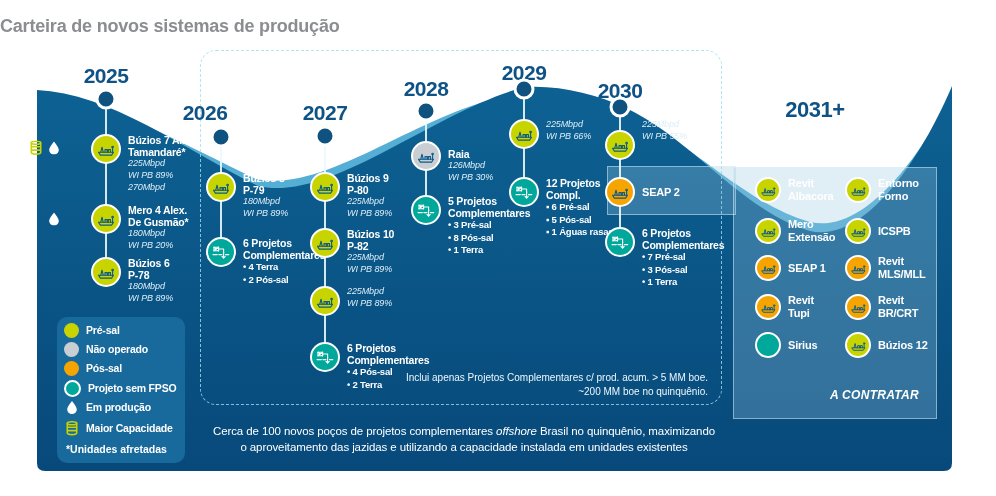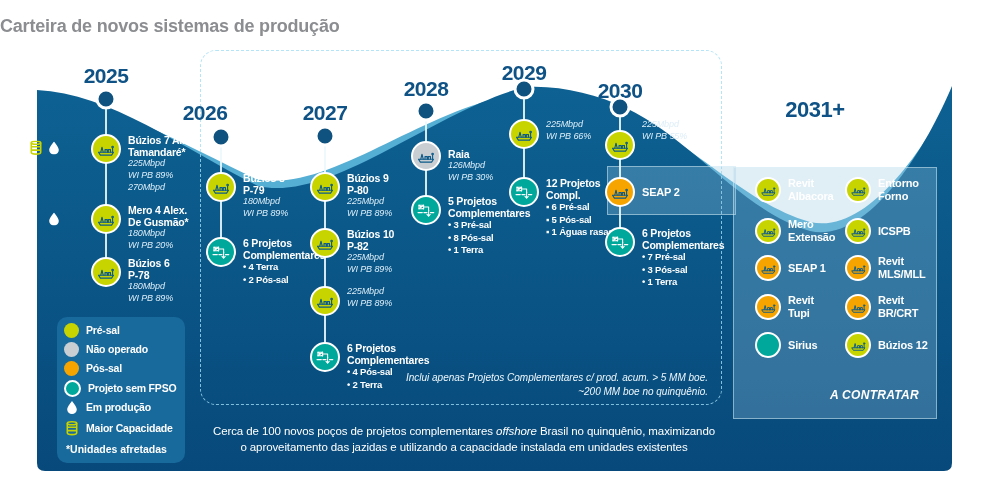--- a/index.html
+++ b/index.html
@@ -43,21 +43,21 @@
   .lcirc{width:15px;height:15px;border-radius:50%;flex:0 0 auto;}
   .lcirc[data-kind="presal"]{background:#c8d400;}
   .lcirc[data-kind="naoop"]{background:#c9ced3;}
   .lcirc[data-kind="possal"]{background:#f6a500;}
   .lcirc[data-kind="semfpso"]{background:#00a79b;border:2px solid #fff;width:13px;height:13px;}
   .llabel{font-size:10.5px;font-weight:600;color:#fff;white-space:nowrap;letter-spacing:-.2px;}
   .lnote{position:absolute;left:66px;font-size:10.5px;font-weight:600;color:#fff;}
   .contratar{position:absolute;left:733px;width:186px;top:388px;text-align:right;
          font-size:12px;font-weight:bold;font-style:italic;color:#fff;letter-spacing:.3px;}
   .inset-note{position:absolute;left:336px;width:372px;top:371px;text-align:right;
-         font-size:10px;font-style:italic;color:#eef7fc;line-height:1.35;}
+         font-size:10px;color:#eef7fc;line-height:1.35;}
   .footnote{position:absolute;left:168px;width:592px;top:423px;text-align:center;
          font-size:11.5px;color:#fff;line-height:1.4;letter-spacing:-.1px;}
   .footnote .em{font-style:italic;}
 </style>
 </head>
 <body>
 
 <div class="stage">
 
   <svg width="0" height="0" style="position:absolute" aria-hidden="true">

